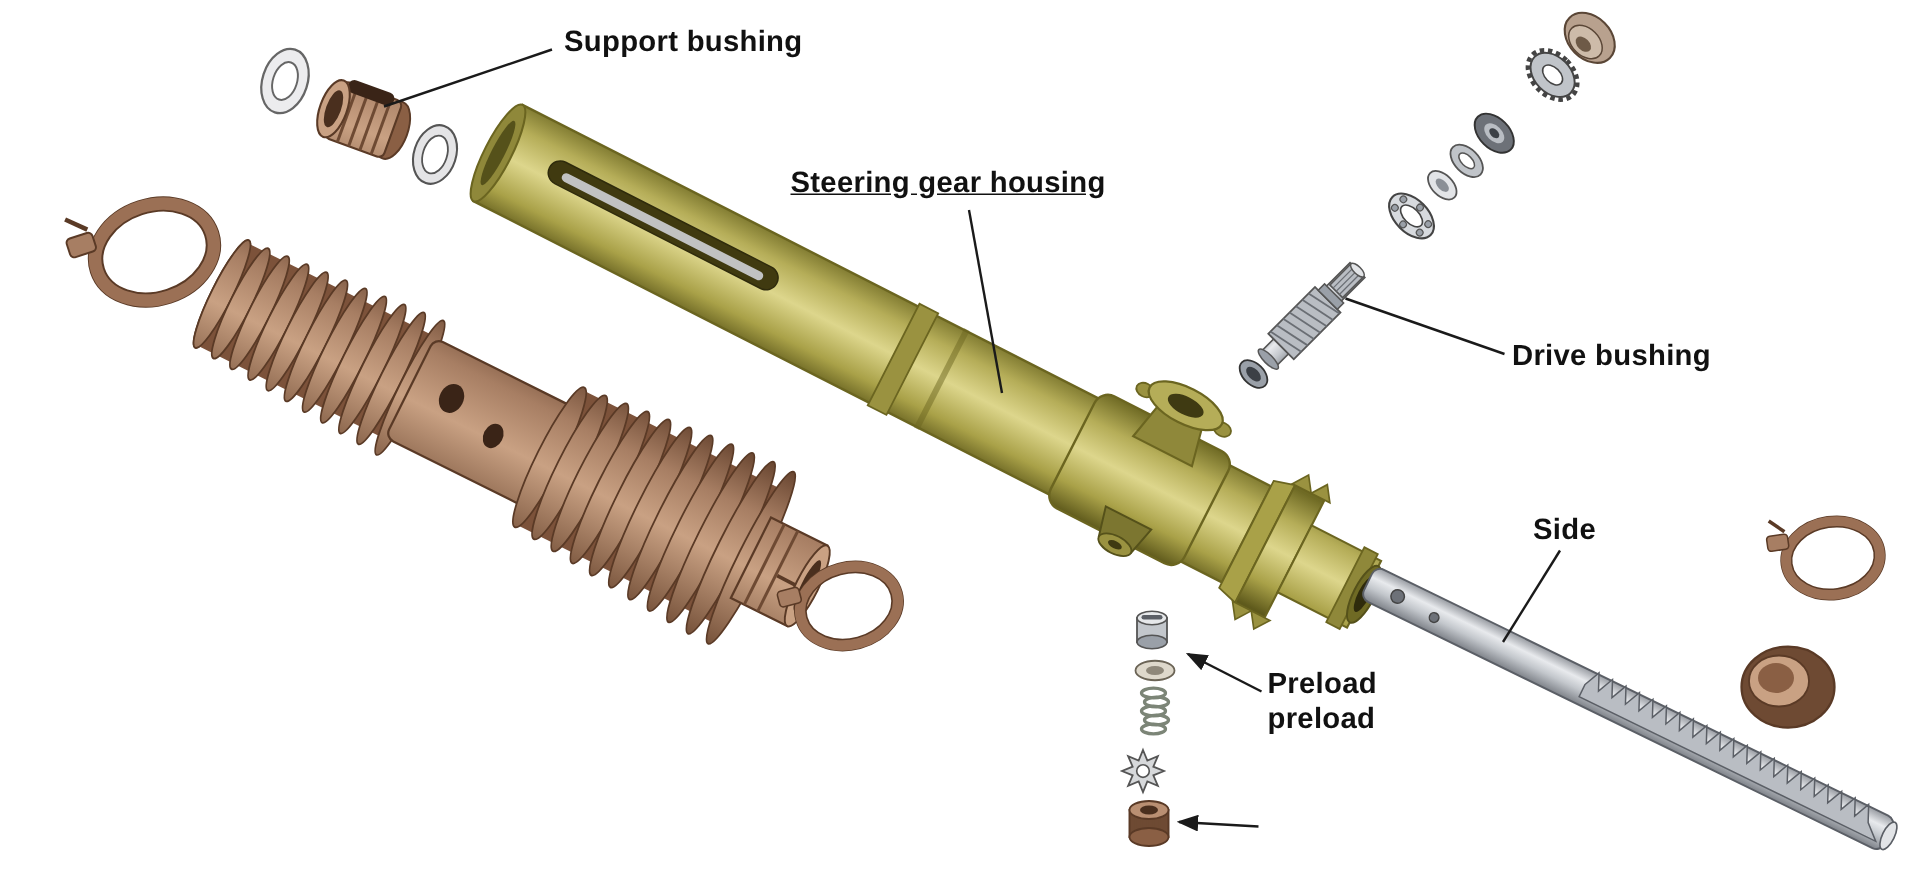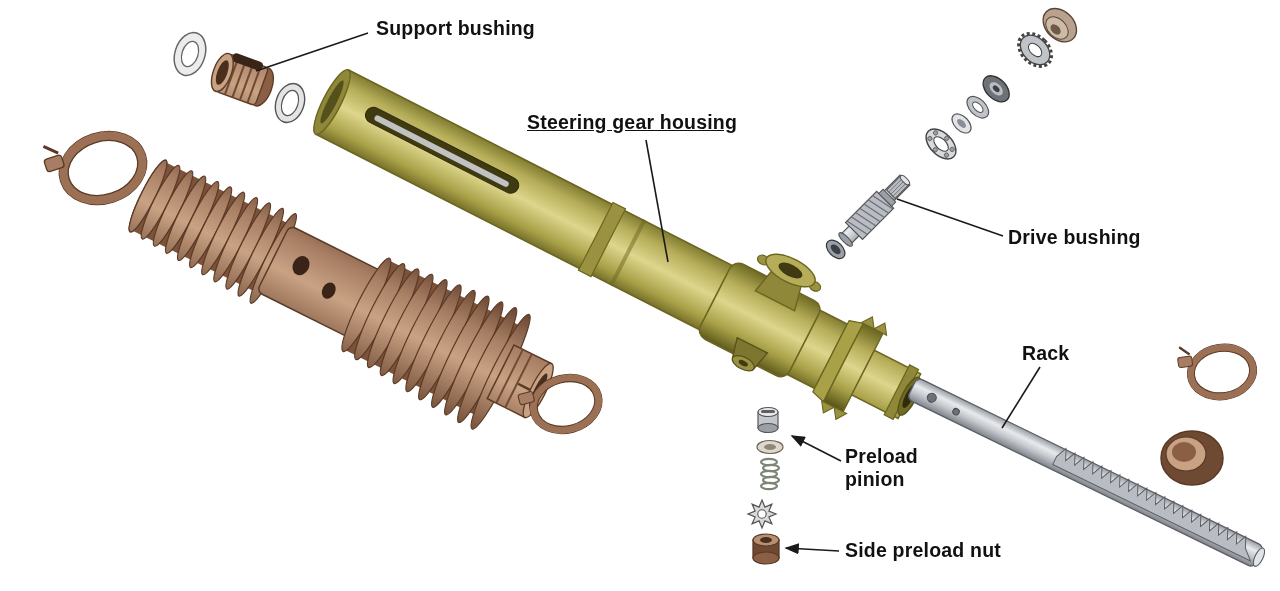--- a/index.html
+++ b/index.html
@@ -258,17 +258,16 @@
       <line x1="1003" y1="236" x2="897" y2="199"></line>
       <line x1="1040" y1="367" x2="1002" y2="428"></line>
       <line x1="841" y1="461" x2="792" y2="436" marker-end="url(#arrow)"></line>
       <line x1="839" y1="551" x2="786" y2="548" marker-end="url(#arrow)"></line>
     </g>
   </svg>
 
   <div class="label" style="left:376px; top:17px;">Support bushing</div>
   <div class="label" style="left:527px; top:111px;text-decoration:underline;">Steering gear housing</div>
   <div class="label" style="left:1008px; top:226px;">Drive bushing</div>
-  <div class="label" style="left:1022px; top:342px;">Rack</div>
-  <div class="label wrap" style="left:845px; top:445px;">Preload pinion</div>
-  <div class="label" style="left:845px; top:539px;">Side preload nut</div>
+  <div class="label" style="left:1022px; top:342px;">Side</div>
+  <div class="label wrap" style="left:845px; top:445px;">Preload preload</div>
 
 </div>
 
 </body></html>

